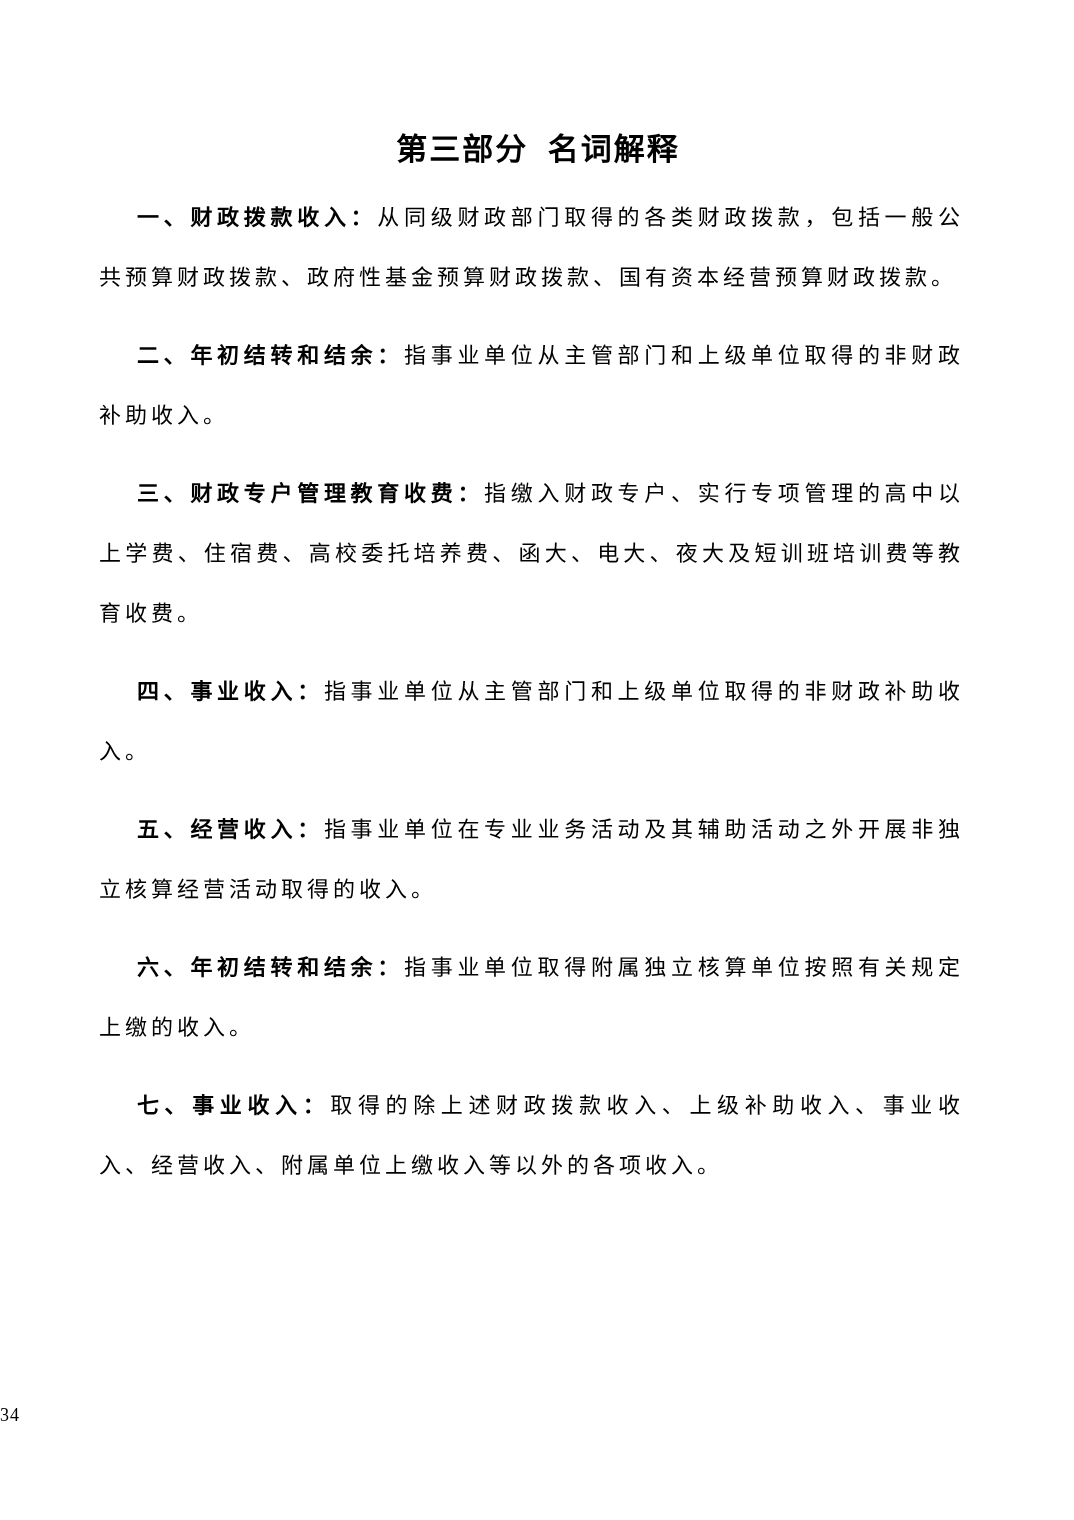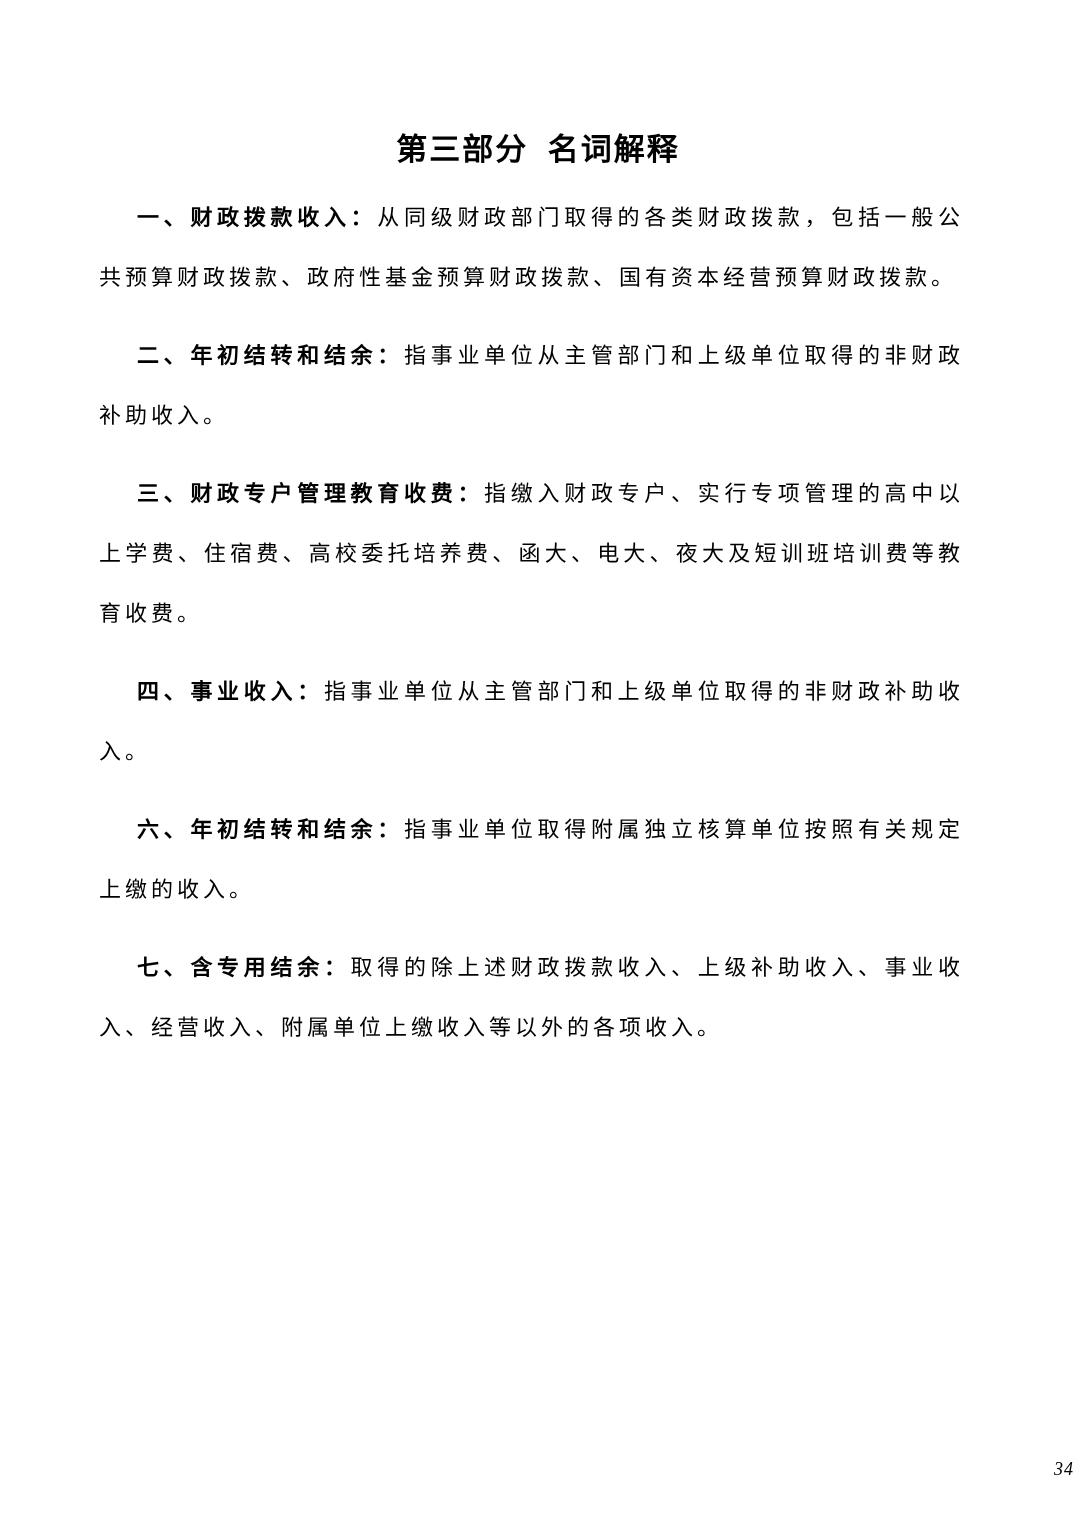--- a/index.html
+++ b/index.html
@@ -40,23 +40,22 @@
   .term {
     font-weight: bold;
   }
   .def {
     font-weight: normal;
   }
   .page-footer {
     position: absolute;
     left: 0;
     right: 0;
-    top: 1459px;
-    text-align: right;
-    font-style: italic;
+    top: 1405px;
+    text-align: left;
   }
   .page-number {
     font-size: 18px;
     letter-spacing: 1px;
   }
 </style>
 </head>
 <body>
 
 <div class="page">
@@ -64,24 +63,25 @@
   <h1 class="doc-title">第三部分  名词解释</h1>
 
   <p class="para"><span class="term">一、财政拨款收入：</span><span class="def">从同级财政部门取得的各类财政拨款，包括一般公共预算财政拨款、政府性基金预算财政拨款、国有资本经营预算财政拨款。</span></p>
 
   <p class="para"><span class="term">二、年初结转和结余：</span><span class="def">指事业单位从主管部门和上级单位取得的非财政补助收入。</span></p>
 
   <p class="para"><span class="term">三、财政专户管理教育收费：</span><span class="def">指缴入财政专户、实行专项管理的高中以上学费、住宿费、高校委托培养费、函大、电大、夜大及短训班培训费等教育收费。</span></p>
 
   <p class="para"><span class="term">四、事业收入：</span><span class="def">指事业单位从主管部门和上级单位取得的非财政补助收入。</span></p>
 
+  <p class="para"><span class="term">五、经营收入：</span><span class="def">指事业单位在专业业务活动及其辅助活动之外开展非独立核算经营活动取得的收入。</span></p>
 
   <p class="para"><span class="term">六、年初结转和结余：</span><span class="def">指事业单位取得附属独立核算单位按照有关规定上缴的收入。</span></p>
 
-  <p class="para"><span class="term">七、含专用结余：</span><span class="def">取得的除上述财政拨款收入、上级补助收入、事业收入、经营收入、附属单位上缴收入等以外的各项收入。</span></p>
+  <p class="para"><span class="term">七、事业收入：</span><span class="def">取得的除上述财政拨款收入、上级补助收入、事业收入、经营收入、附属单位上缴收入等以外的各项收入。</span></p>
 
 
 
   <div class="page-footer">
     <span class="page-number">34</span>
   </div>
 
 </div>
 
 </body></html>

